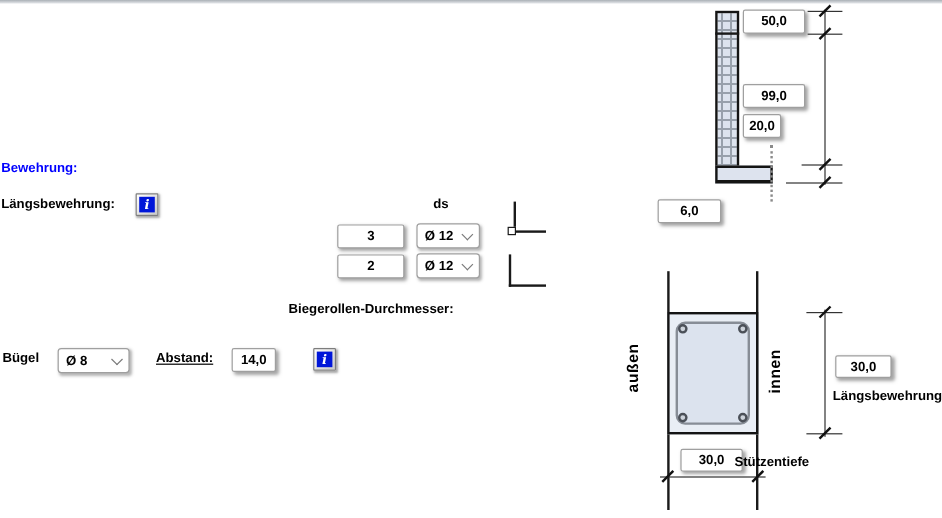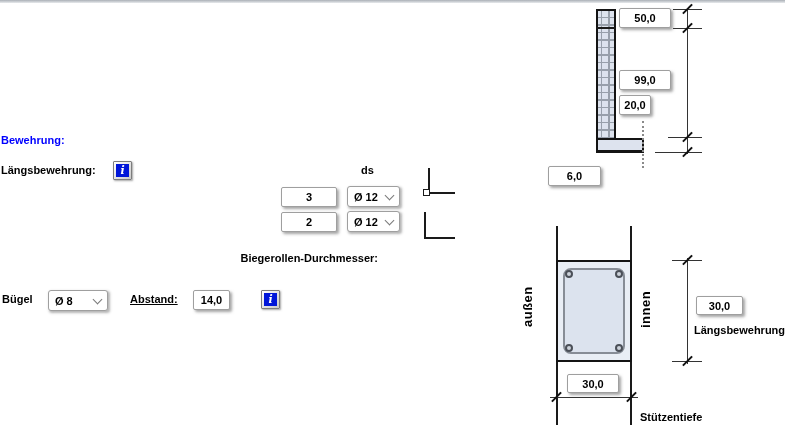--- a/index.html
+++ b/index.html
@@ -182,15 +182,15 @@
     <div class="thinline" style="left:687px; top:258px; width:1px; height:106px;"></div>
     <div class="tick" style="left:681px; top:259px;"></div>
     <div class="tick" style="left:681px; top:360px;"></div>
     <input class="valbox" style="left: 696px; top: 296px; width: 47px; height: 19px;" value="30,0">
     <div class="lbl" style="left:694px; top:324px;">Längsbewehrung</div>
 
     <div class="thinline" style="left:550px; top:397px; width:88px; height:1px;"></div>
     <div class="tick" style="left:550px; top:396px;"></div>
     <div class="tick" style="left:625px; top:396px;"></div>
     <input class="valbox" style="left: 567px; top: 374px; width: 52px; height: 19px;" value="30,0">
-    <div class="lbl" style="left:640px; top:379px;margin-top:32px;">Stützentiefe</div>
+    <div class="lbl" style="left:612px; top:379px;">Stützentiefe</div>
   </div>
 </div>
 
 </body></html>

